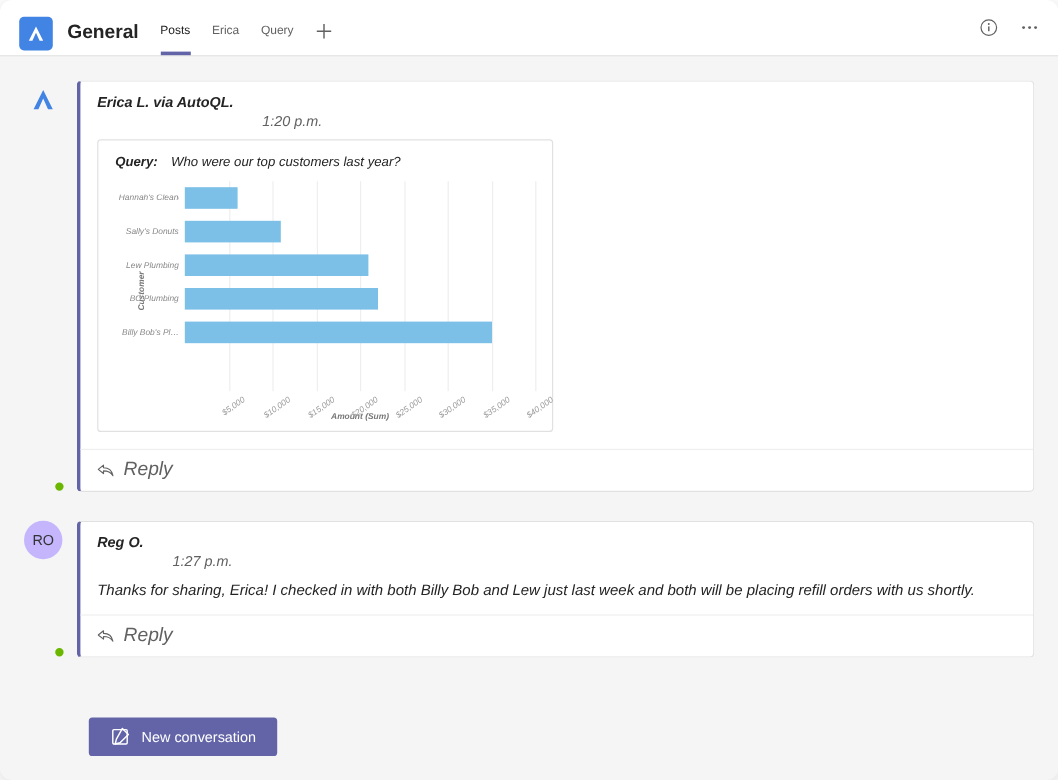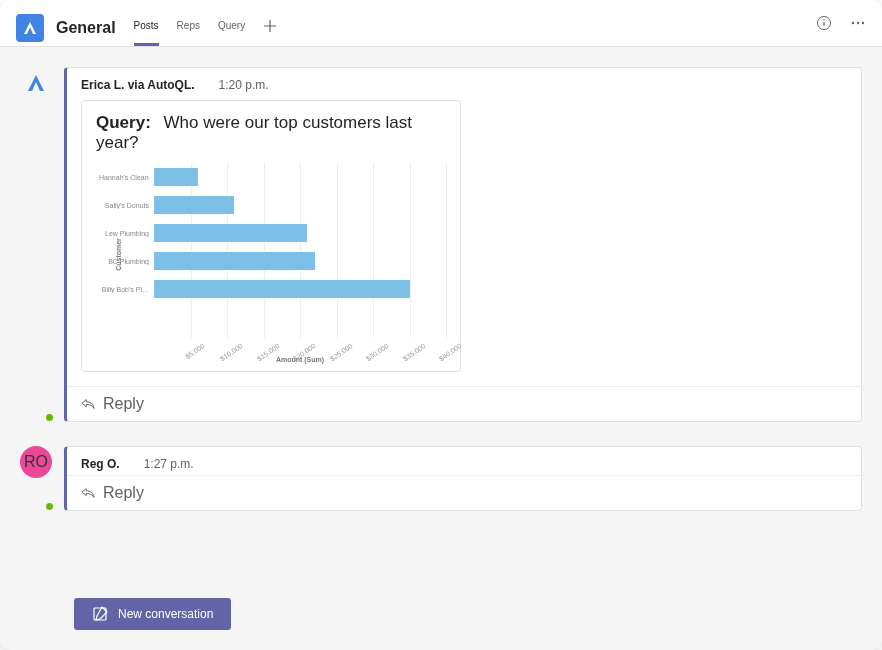--- a/index.html
+++ b/index.html
@@ -75,63 +75,64 @@
   }
   .avatar-wrap { position: relative; width: 34px; flex-shrink: 0; }
   .avatar-app {
     width: 32px; height: 32px;
     display: flex; align-items: center; justify-content: center;
   }
   .avatar-app svg { width: 24px; height: 24px; }
   .avatar-user {
     width: 32px; height: 32px;
     border-radius: 50%;
-    background: #ec4899;
+    background: #c4b5fd;
     display: flex; align-items: center; justify-content: center;
-    font-size: 16px;
+    font-size: 12px;
     color: #333;
   }
   .presence {
     position: absolute;
     bottom: -1px; right: -1px;
     width: 11px; height: 11px;
     background: #6bb700;
     border: 2px solid #f5f5f5;
     border-radius: 50%;
   }
   .post-body {
     flex: 1;
     background: #fff;
     border: 1px solid #e1e1e1;
     border-left: 3px solid #6264a7;
     border-radius: 4px;
+    font-style: italic;
   }
   .post-head {
     display: flex;
     gap: 24px;
     padding: 10px 14px 4px 14px;
     font-size: 12px;
   }
   .post-author { font-weight: 600; }
-  .post-time { color: #616161; }
+  .post-time { color: #616161; margin-top: 16px; }
   .post-text {
     padding: 4px 14px 10px 14px;
     font-size: 12.5px;
     line-height: 1.5;
   }
   .chart-card {
     margin: 4px 14px 14px 14px;
     border: 1px solid #e1e1e1;
     border-radius: 3px;
     width: 380px;
     padding: 12px 14px 8px 14px;
     background: #fff;
   }
   .chart-query {
-    font-size: 17px;
+    font-size: 11px;
     margin-bottom: 10px;
   }
   .chart-query b { font-weight: 700; margin-right: 8px; }
 
   .chart-plot {
     position: relative;
     height: 175px;
     margin-left: 58px;
     margin-bottom: 18px;
     font-size: 7px;
@@ -231,21 +232,21 @@
 
   <div class="header">
     <div class="team-tile">
       <svg viewBox="0 0 24 24">
         <path d="M4 20 L12 4 L20 20 L16 20 L12 11 L8 20 Z" fill="#fff"></path>
       </svg>
     </div>
     <span class="channel-name">General</span>
     <div class="tabs">
       <span class="tab active">Posts</span>
-      <span class="tab">Reps</span>
+      <span class="tab">Erica</span>
       <span class="tab">Query</span>
       <span class="tab-add">
         <svg width="14" height="14" viewBox="0 0 14 14">
           <path d="M7 1 V13 M1 7 H13" stroke="#616161" stroke-width="1.2" fill="none"></path>
         </svg>
       </span>
     </div>
     <div class="header-right">
       <span class="icon-btn">
         <svg width="16" height="16" viewBox="0 0 16 16">
@@ -351,20 +352,21 @@
     <div class="post">
       <div class="avatar-wrap">
         <div class="avatar-user">RO</div>
         <span class="presence"></span>
       </div>
       <div class="post-body">
         <div class="post-head">
           <span class="post-author">Reg O.</span>
           <span class="post-time">1:27 p.m.</span>
         </div>
+        <div class="post-text">Thanks for sharing, Erica! I checked in with both Billy Bob and Lew just last week and both will be placing refill orders with us shortly.</div>
         <div class="reply-bar">
           <svg viewBox="0 0 16 16">
             <path d="M6 3 L1 7 L6 11 V8.5 C10 8.5 13 10 15 13 C14 8 11 5.5 6 5.5 Z" fill="none" stroke="#616161" stroke-width="1.1" stroke-linejoin="round"></path>
           </svg>
           <span>Reply</span>
         </div>
       </div>
     </div>
 
   </div>

